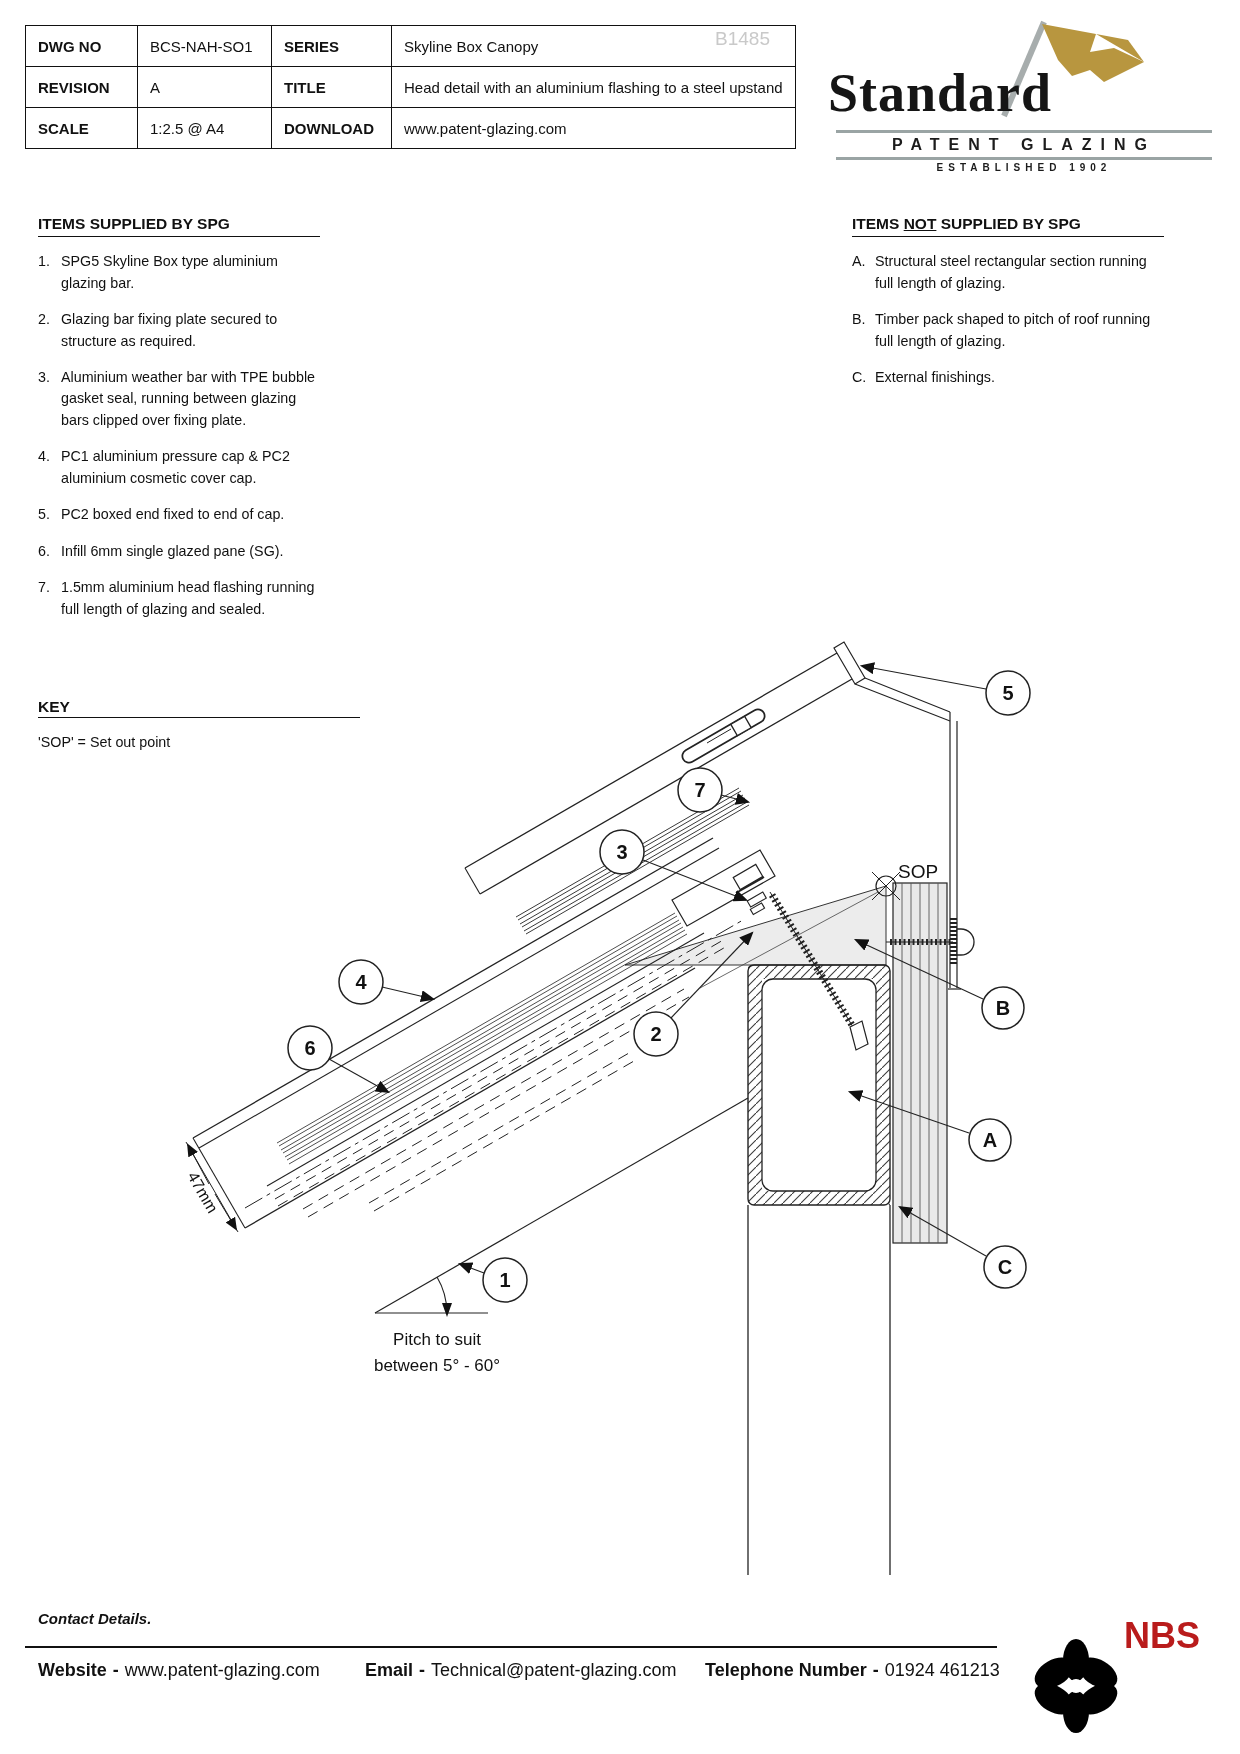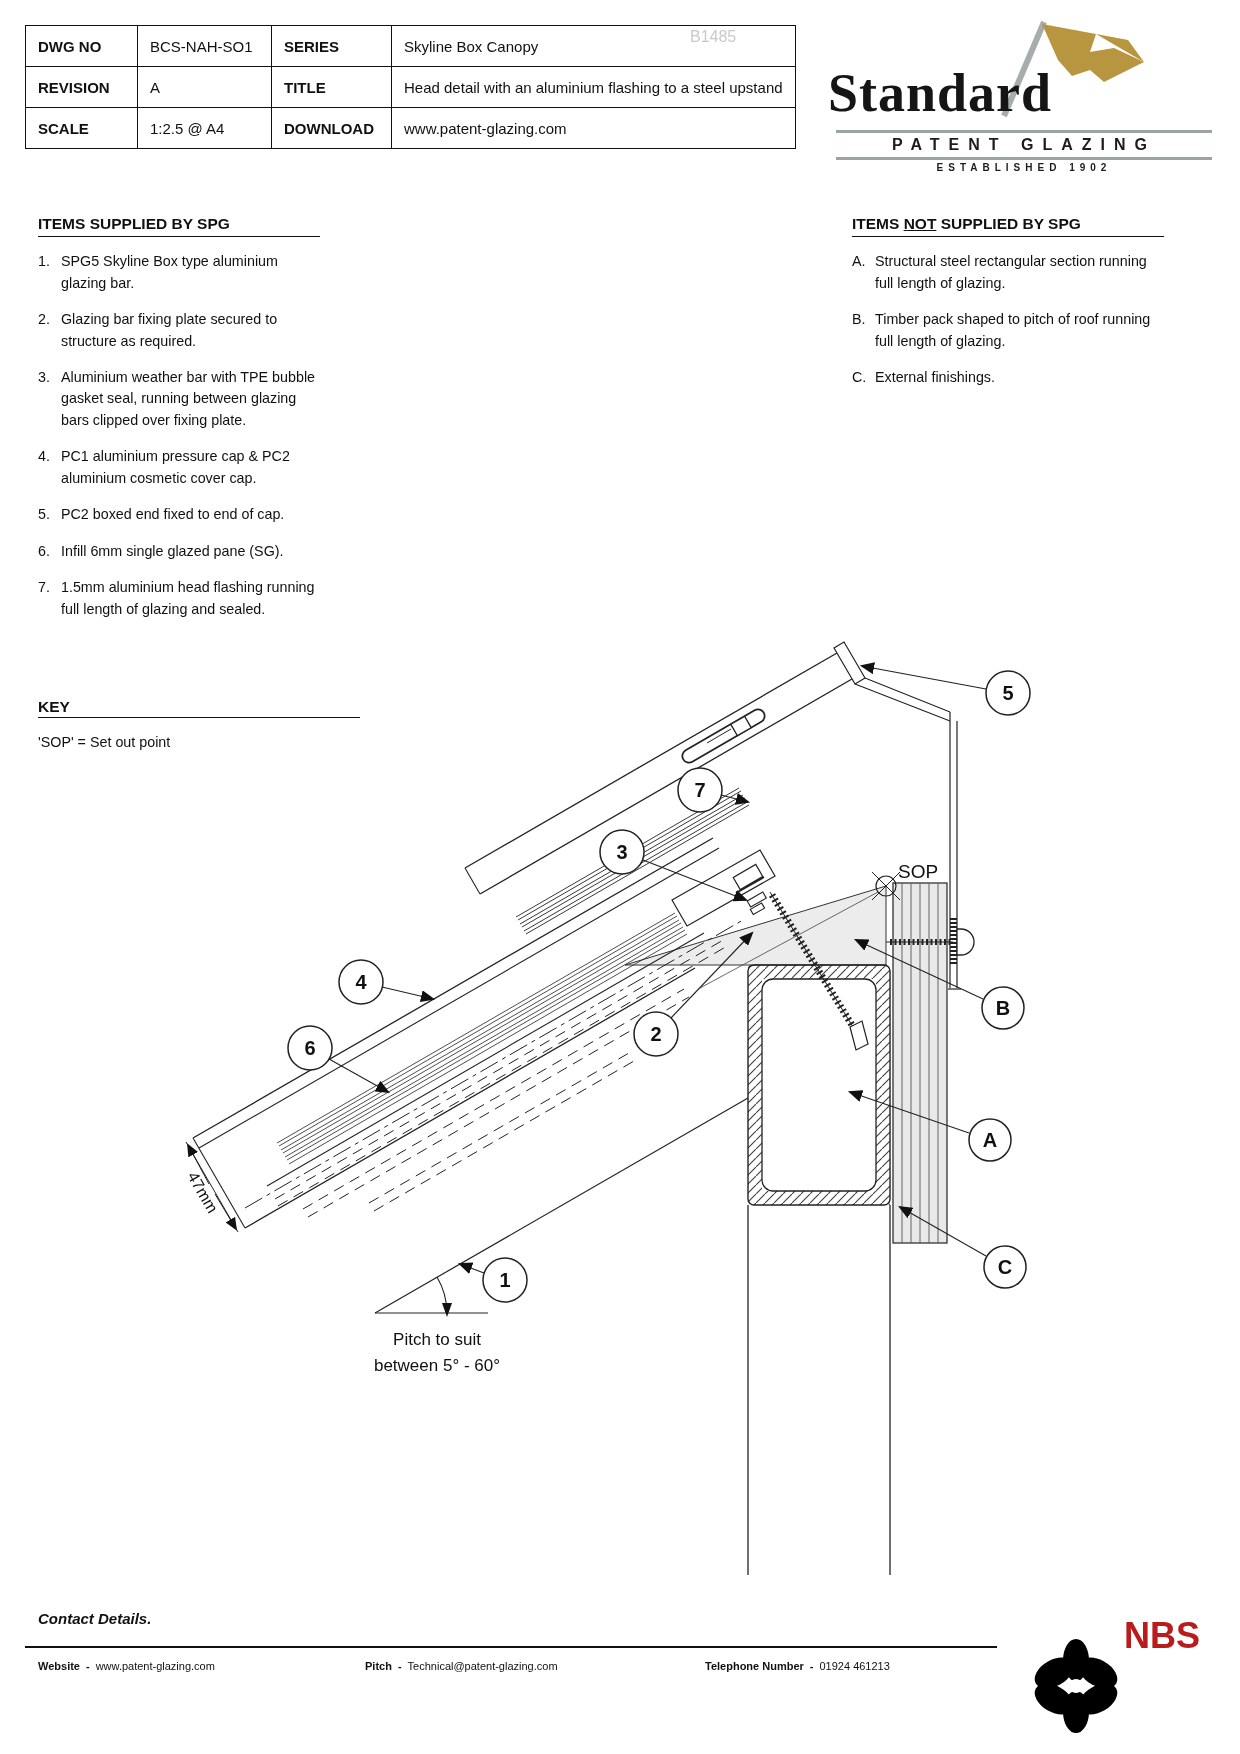--- a/index.html
+++ b/index.html
@@ -2,22 +2,22 @@
 <html><head>
 <meta charset="utf-8">
 <style>
   html,body{margin:0;padding:0;background:#fff;}
   .page{position:relative;width:1240px;height:1754px;background:#fff;overflow:hidden;
         font-family:"Liberation Sans",sans-serif;color:#111;}
   
   .hdr-table{position:absolute;left:25px;top:25px;border-collapse:collapse;}
   .hdr-table td{border:1.6px solid #111;height:40px;padding:0 12px;font-size:15px;vertical-align:middle;}
   .hdr-table td.lbl{font-weight:bold;}
-  .watermark{position:absolute;left:690px;top:28px;width:105px;text-align:left;
-             color:#c9c9c9;font-size:16px;}
+  .watermark{position:absolute;left:690px;top:28px;width:105px;text-align:center;
+             color:#c9c9c9;font-size:19px;}
   
   .logo{position:absolute;left:828px;top:18px;width:392px;height:145px;}
   .logo .flag{position:absolute;left:0;top:0;width:392px;height:148px;}
   .logo .name{position:absolute;left:0;top:48px;width:392px;text-align:left;
               font-family:"Liberation Serif",serif;font-weight:bold;font-size:54px;
               letter-spacing:1px;color:#151515;line-height:1;}
   .logo .rule{position:absolute;left:8px;width:376px;height:3px;background:#9aa4a4;}
   .logo .tagline{position:absolute;left:0;top:118px;width:392px;text-align:center;
                  font-weight:bold;font-size:16px;letter-spacing:9px;color:#1c1c1c;}
   .logo .est{position:absolute;left:0;top:144px;width:392px;text-align:center;
@@ -31,21 +31,21 @@
   .li .txt{flex:1;}
   .left-list{left:38px;top:212px;width:282px;}
   .right-list{left:852px;top:212px;width:312px;}
   .key-block{position:absolute;left:38px;top:698px;width:322px;z-index:5;}
   .key-block .entry{margin-top:16px;font-size:14.3px;}
   
   .diagram{position:absolute;left:0;top:600px;width:1240px;height:1000px;}
   
   .footer-title{position:absolute;left:38px;top:1610px;font-weight:bold;font-size:15px;font-style:italic;}
   .footer-rule{position:absolute;left:25px;top:1646px;width:972px;height:2px;background:#111;}
-  .footer-row{position:absolute;top:1660px;font-size:11px;white-space:nowrap;}
+  .footer-row{position:absolute;top:1660px;font-size:18px;white-space:nowrap;}
   .footer-row b{font-weight:bold;}
   .fw{left:38px;} .fe{left:365px;} .ft{left:705px;}
   .footer-row .sep{padding:0 6px;font-weight:bold;}
   .nbs-logo{position:absolute;left:1028px;top:1636px;width:96px;height:100px;}
   .nbs-text{position:absolute;left:1124px;top:1615px;font-weight:bold;font-size:36px;
             letter-spacing:0px;color:#b91c1c;}
 </style>
 </head>
 <body>
 
@@ -330,21 +330,21 @@
         </g>
     </g>
   </svg>
 
   <div class="footer-title">Contact Details.</div>
   <div class="footer-rule"></div>
   <div class="footer-row fw">
     <b>Website</b><span class="sep">-</span><span>www.patent-glazing.com</span>
   </div>
   <div class="footer-row fe">
-    <b>Pitch</b><span class="sep">-</span><span>Technical@patent-glazing.com</span>
+    <b>Email</b><span class="sep">-</span><span>Technical@patent-glazing.com</span>
   </div>
   <div class="footer-row ft">
     <b>Telephone Number</b><span class="sep">-</span><span>01924 461213</span>
   </div>
 
   <svg class="nbs-logo" viewBox="0 0 96 100">
     <g fill="#000">
       <ellipse cx="48" cy="24" rx="13" ry="21"></ellipse>
       <ellipse cx="48" cy="76" rx="13" ry="21"></ellipse>
       <ellipse cx="26" cy="37" rx="13" ry="21" transform="rotate(60 26 37)"></ellipse>

